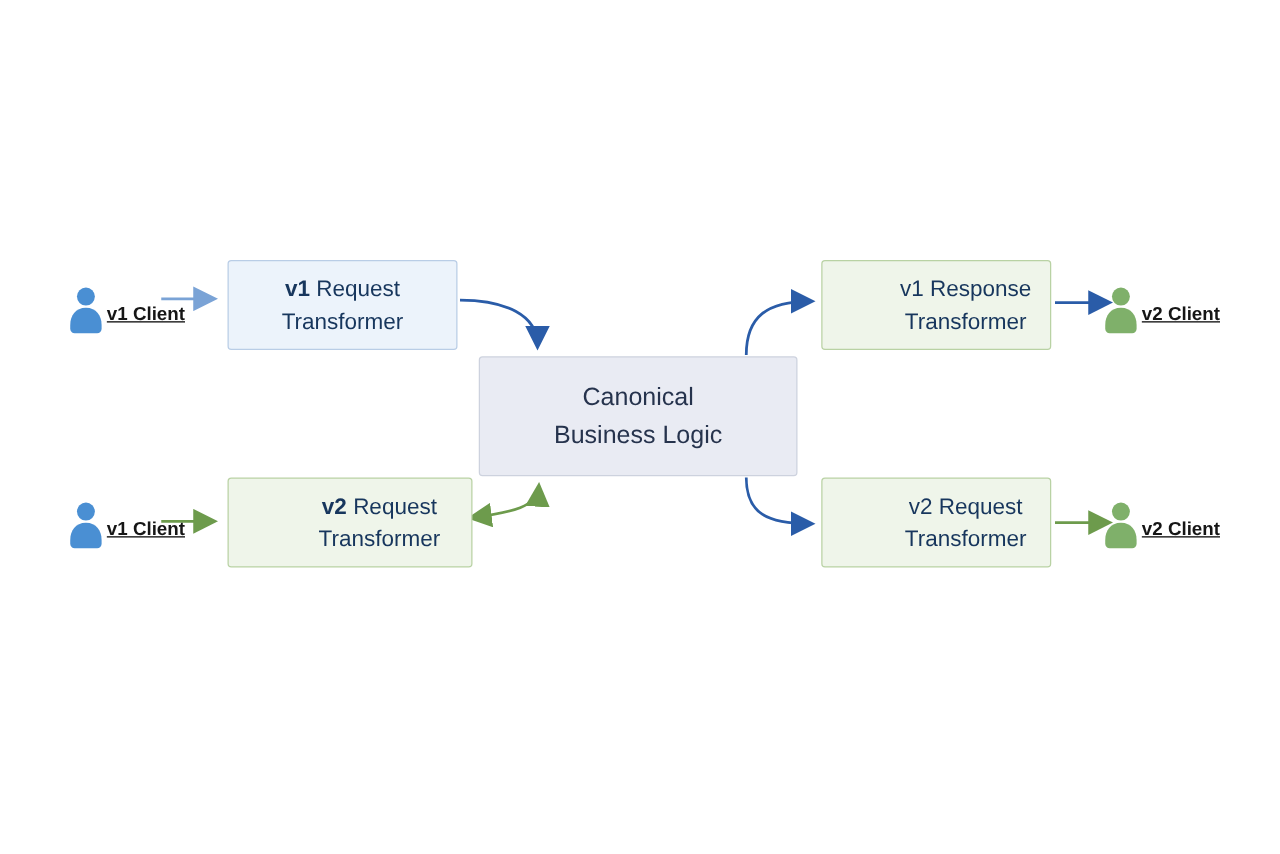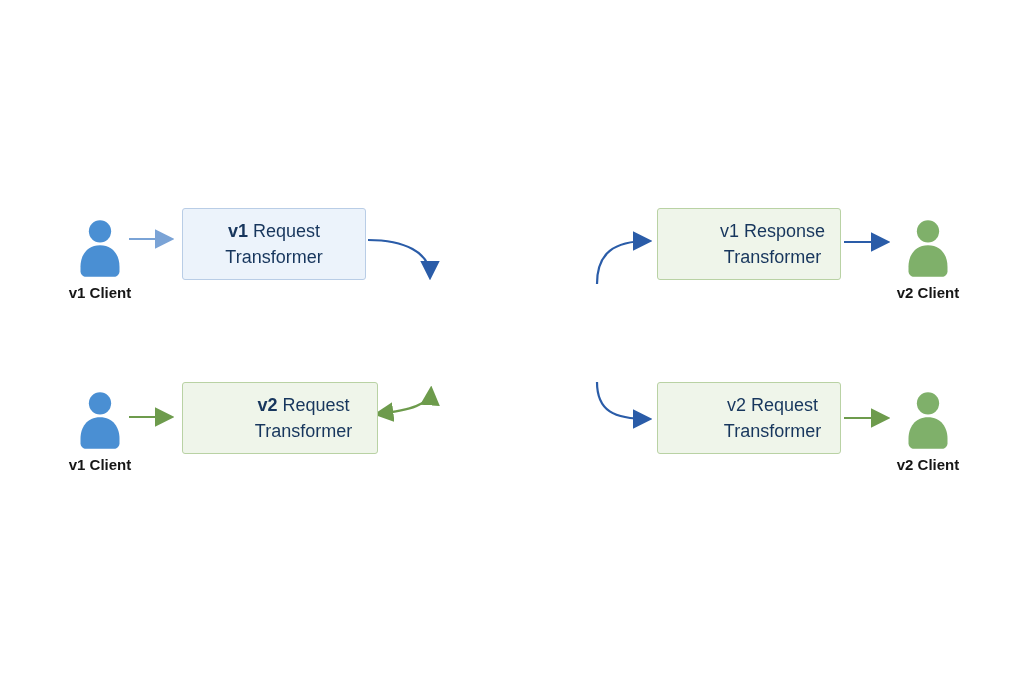--- a/index.html
+++ b/index.html
@@ -51,22 +51,23 @@
   .node.blue-box{background:var(--blue-box-bg);border:1px solid var(--blue-box-border);}
   .node.green-box{background:var(--green-box-bg);border:1px solid var(--green-box-border);padding-left:47px;}
   .node.center-box{
     background:var(--center-box-bg);border:1px solid var(--center-box-border);
     font-size:20px;color:#26334d;line-height:1.5;
   }
   .node b{font-weight:700;}
 
   .client{
     position:absolute;
-    display:flex;flex-direction:column;align-items:center;
+    display:flex;flex-direction:row;align-items:center;
     width:96px;
+    text-decoration:underline;
   }
   .client .person{width:52px;height:60px;display:block;}
   .client .person.blue{fill:var(--blue-client,#4a8fd3);}
   .client .person.green{fill:var(--green-client,#7fb06a);}
   .client .client-label{
     margin-top:6px;
     font-size:15px;font-weight:700;color:var(--text-label);
     white-space:nowrap;
   }
 </style>
@@ -140,20 +141,24 @@
   <div class="node blue-box" style="left:182px;top:208px;width:184px;height:72px;">
     <div><b>v1</b> <span>Request</span></div>
     <div>Transformer</div>
   </div>
 
   <div class="node green-box" style="left:182px;top:382px;width:196px;height:72px;">
     <div><b>v2</b> <span>Request</span></div>
     <div>Transformer</div>
   </div>
 
+  <div class="node center-box" style="left:383px;top:285px;width:255px;height:96px;">
+    <div>Canonical</div>
+    <div>Business Logic</div>
+  </div>
 
   <div class="node green-box" style="left:657px;top:208px;width:184px;height:72px;">
     <div>v1 Response</div>
     <div>Transformer</div>
   </div>
 
   <div class="node green-box" style="left:657px;top:382px;width:184px;height:72px;">
     <div>v2 Request</div>
     <div>Transformer</div>
   </div>

